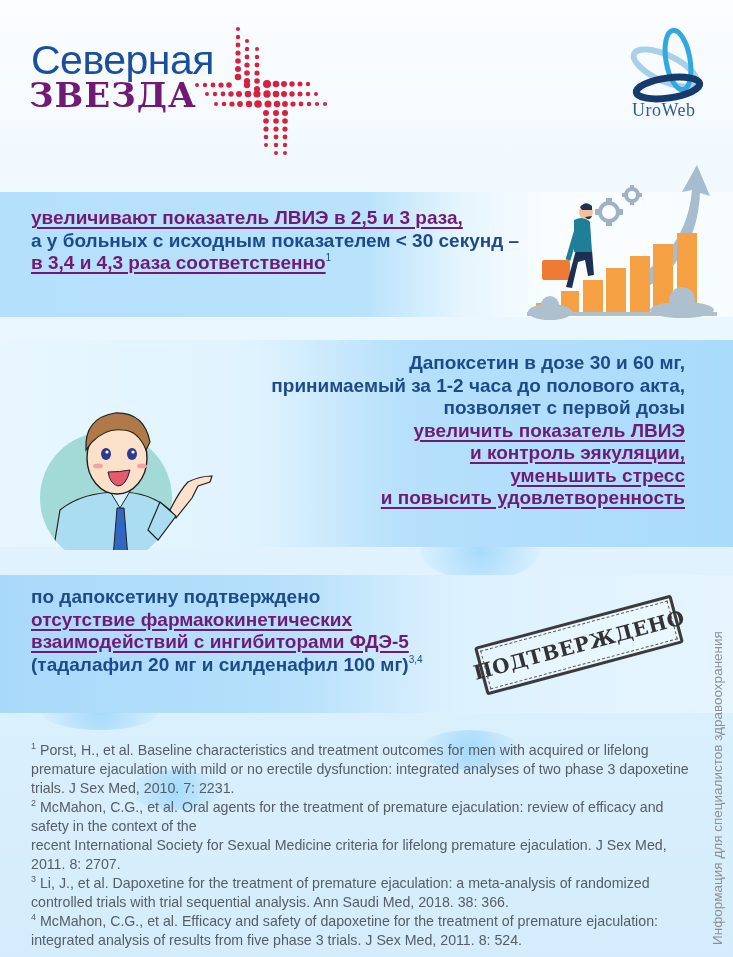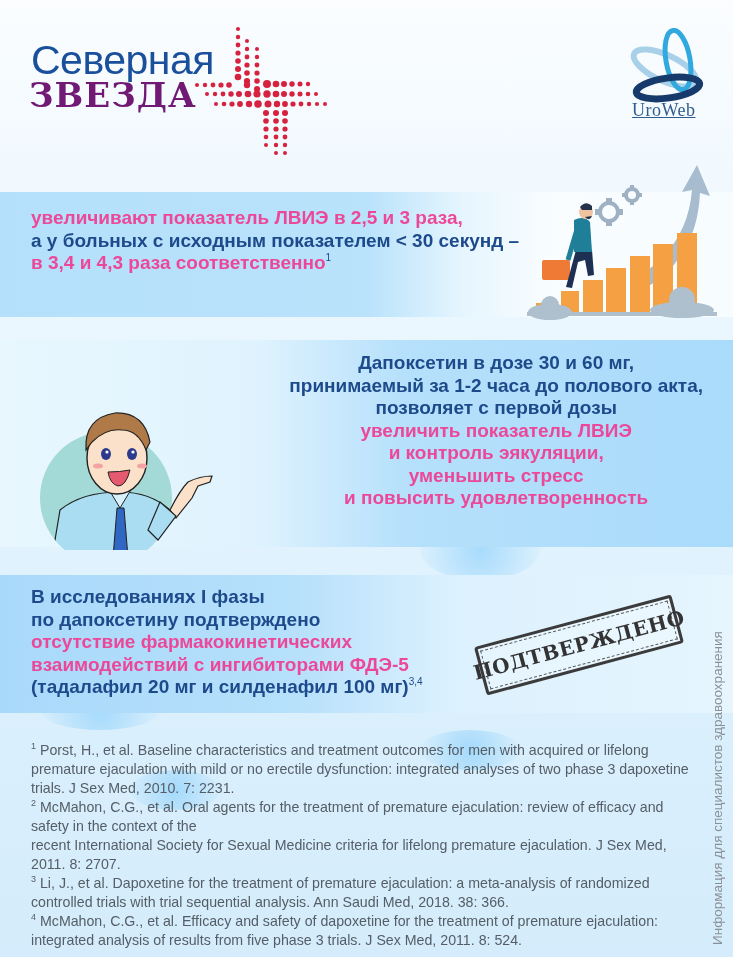--- a/index.html
+++ b/index.html
@@ -19,44 +19,44 @@
   }
   .logo-text-2 {
     left: 29px; top: 78px;
     font-size: 34px; line-height: 34px; color: #701a75;
     font-family: "DejaVu Serif", serif; font-weight: bold; letter-spacing: 1px;
   }
   .logo-cross { left: 190px; top: 25px; width: 150px; height: 135px; }
   .uroweb { left: 620px; top: 28px; width: 100px; height: 95px; }
   .uroweb-label {
     left: 632px; top: 100px; font-family: "Liberation Serif", serif;
-    font-size: 18px; color: #2f5d8c; letter-spacing: 0.5px; text-decoration: underline;
+    font-size: 18px; color: #2f5d8c; letter-spacing: 0.5px;
   }
 
   
   .band1 {
     left: 0; top: 192px; width: 733px; height: 125px;
     background: linear-gradient(90deg, #b5e0fb 0%, #b9e2fb 50%, #e5f5fe 63%, #f9fdff 75%, #f7fcff 100%);
   }
   .band2 {
     left: 0; top: 340px; width: 733px; height: 207px;
     background: linear-gradient(90deg, #e8f7fe 0%, #dff3fe 35%, #b6e0fb 55%, #a9dbfb 100%);
   }
   .band3 {
     left: 0; top: 575px; width: 733px; height: 138px;
     background: linear-gradient(90deg, #a9d9fa 0%, #b6e0fb 40%, #dcf1fe 62%, #e6f5fe 100%);
   }
 
   .txt { font-weight: bold; font-size: 19px; line-height: 22.5px; }
   .blue { color: #1d4a8b; }
-  .red  { color: #ec4899; text-decoration-thickness: 1.5px; text-underline-offset: 3px; }
+  .red  { color: #701a75; text-decoration: underline; text-decoration-thickness: 1.5px; text-underline-offset: 3px; }
   sup { font-size: 10px; font-weight: normal; vertical-align: 8px; line-height: 0; color: #1d4a8b; }
 
   .block1 { left: 31px; top: 207px; white-space: nowrap; }
-  .block2 { right: 30px; top: 352px; text-align: center; white-space: nowrap; }
+  .block2 { right: 48px; top: 352px; text-align: right; white-space: nowrap; }
   .block3 { left: 31px; top: 586px; white-space: nowrap; }
 
   
   .stamp {
     left: 477px; top: 620px; width: 204px; height: 50px;
     transform: rotate(-15deg);
     border: 3px solid #3b3b3b; border-radius: 3px;
     outline: 1px dashed #5a5a5a; outline-offset: -6px;
     display: flex; align-items: center; justify-content: center;
     font-family: "DejaVu Serif", serif; font-weight: bold; font-size: 20px;
@@ -287,21 +287,20 @@
   <div class="blue">принимаемый за 1-2 часа до полового акта,</div>
   <div class="blue">позволяет с первой дозы</div>
   <div><span class="red">увеличить показатель ЛВИЭ</span></div>
   <div><span class="red">и контроль эякуляции,</span></div>
   <div><span class="red">уменьшить стресс</span></div>
   <div><span class="red">и повысить удовлетворенность</span></div>
 </div>
 
 <div class="abs band3"></div>
 <div class="abs block3 txt">
-  <div class="blue">В исследованиях I фазы</div>
   <div class="blue">по дапоксетину подтверждено</div>
   <div><span class="red">отсутствие фармакокинетических</span></div>
   <div><span class="red">взаимодействий с ингибиторами ФДЭ-5</span></div>
   <div class="blue"><span>(тадалафил 20 мг и силденафил 100 мг)</span><sup>3,4</sup></div>
 </div>
 
 <div class="abs stamp">ПОДТВЕРЖДЕНО</div>
 
 <div class="abs refs">
   <div><sup>1</sup> <span>Porst, H., et al. Baseline characteristics and treatment outcomes for men with acquired or lifelong premature ejaculation with mild or no erectile dysfunction: integrated analyses of two phase 3 dapoxetine trials. J Sex Med, 2010. 7: 2231.</span></div>

